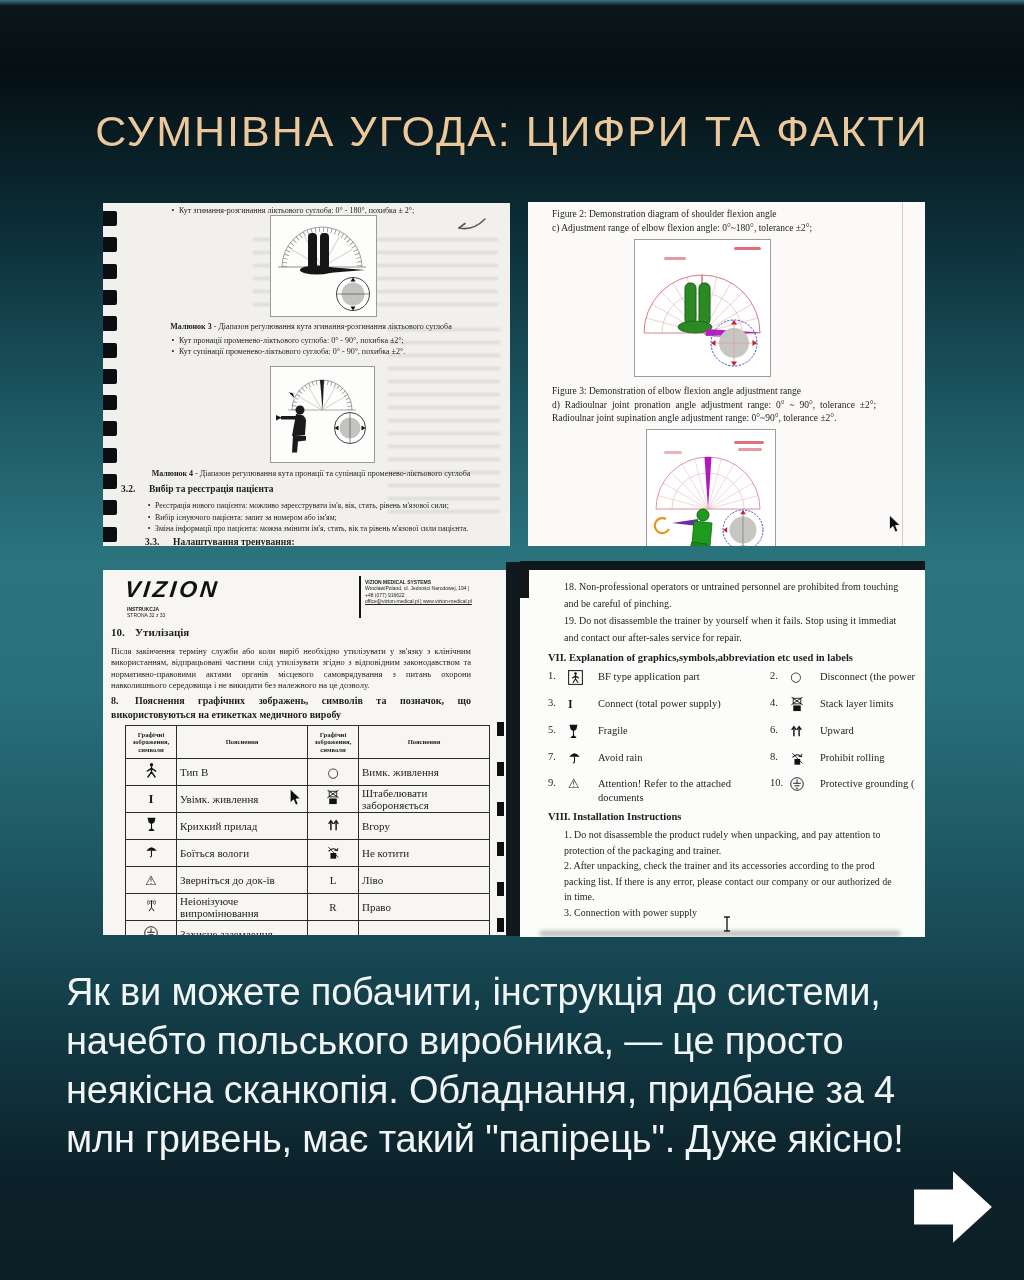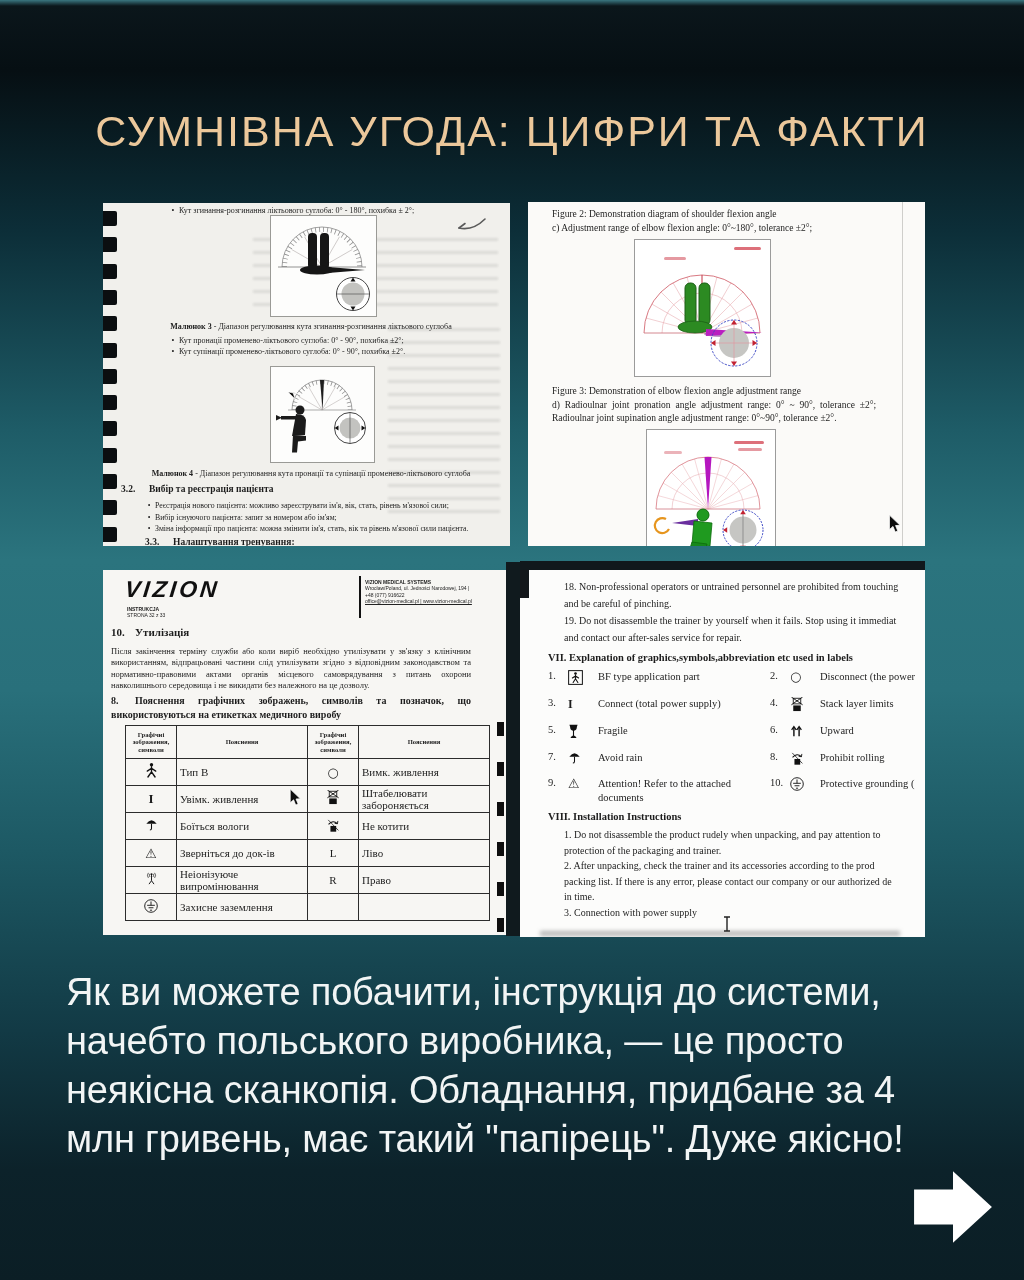--- a/index.html
+++ b/index.html
@@ -337,20 +337,31 @@
             <td class="sym"><span style="font-weight:700;font-family:'Liberation Serif',serif;font-size:13px;">I</span></td>
             <td>Увімк. живлення</td>
             <td class="sym"><svg width="14" height="15" viewBox="0 0 22 24">
                 <rect x="5" y="13.5" width="12" height="9" fill="#111"></rect>
                 <rect x="5" y="2" width="12" height="9" fill="none" stroke="#111" stroke-width="1.4"></rect>
                 <path d="M2 0 L20 12.5 M20 0 L2 12.5" stroke="#111" stroke-width="1.5"></path>
               </svg></td>
             <td>Штабелювати забороняється</td>
           </tr>
           <tr>
+            <td class="sym"><svg width="11" height="15" viewBox="0 0 16 22">
+                <path d="M2 1 L14 1 L13 4 Q13 9 8.8 10 L8.8 17 L12 19 L12 20.5 L4 20.5 L4 19 L7.2 17 L7.2 10 Q3 9 3 4 Z" fill="#111"></path>
+              </svg></td>
+            <td>Крихкий прилад</td>
+            <td class="sym"><svg width="13" height="13" viewBox="0 0 20 20">
+                <path d="M6 19 V6 M14 19 V6" stroke="#111" stroke-width="2.2" fill="none"></path>
+                <path d="M2.5 9 L6 4 L9.5 9 M10.5 9 L14 4 L17.5 9" stroke="#111" stroke-width="1.9" fill="none"></path>
+              </svg></td>
+            <td>Вгору</td>
+          </tr>
+          <tr>
             <td class="sym"><svg width="13" height="13" viewBox="0 0 20 20">
                 <path d="M2 9 Q10 -2 18 9 Z" fill="#111"></path>
                 <path d="M10 9 V16 Q10 18.5 7.5 18.5" stroke="#111" stroke-width="1.6" fill="none"></path>
               </svg></td>
             <td>Боїться вологи</td>
             <td class="sym"><svg width="14" height="14" viewBox="0 0 22 22">
                 <rect x="7" y="12.5" width="9" height="9" fill="#111"></rect>
                 <path d="M4 10 Q11 2 18 9" fill="none" stroke="#111" stroke-width="1.6"></path>
                 <path d="M18 9 L18.6 4.6 M18 9 L13.6 8.4" stroke="#111" stroke-width="1.4"></path>
                 <path d="M3.5 3 L19.5 19.5" stroke="#111" stroke-width="1.2"></path>

